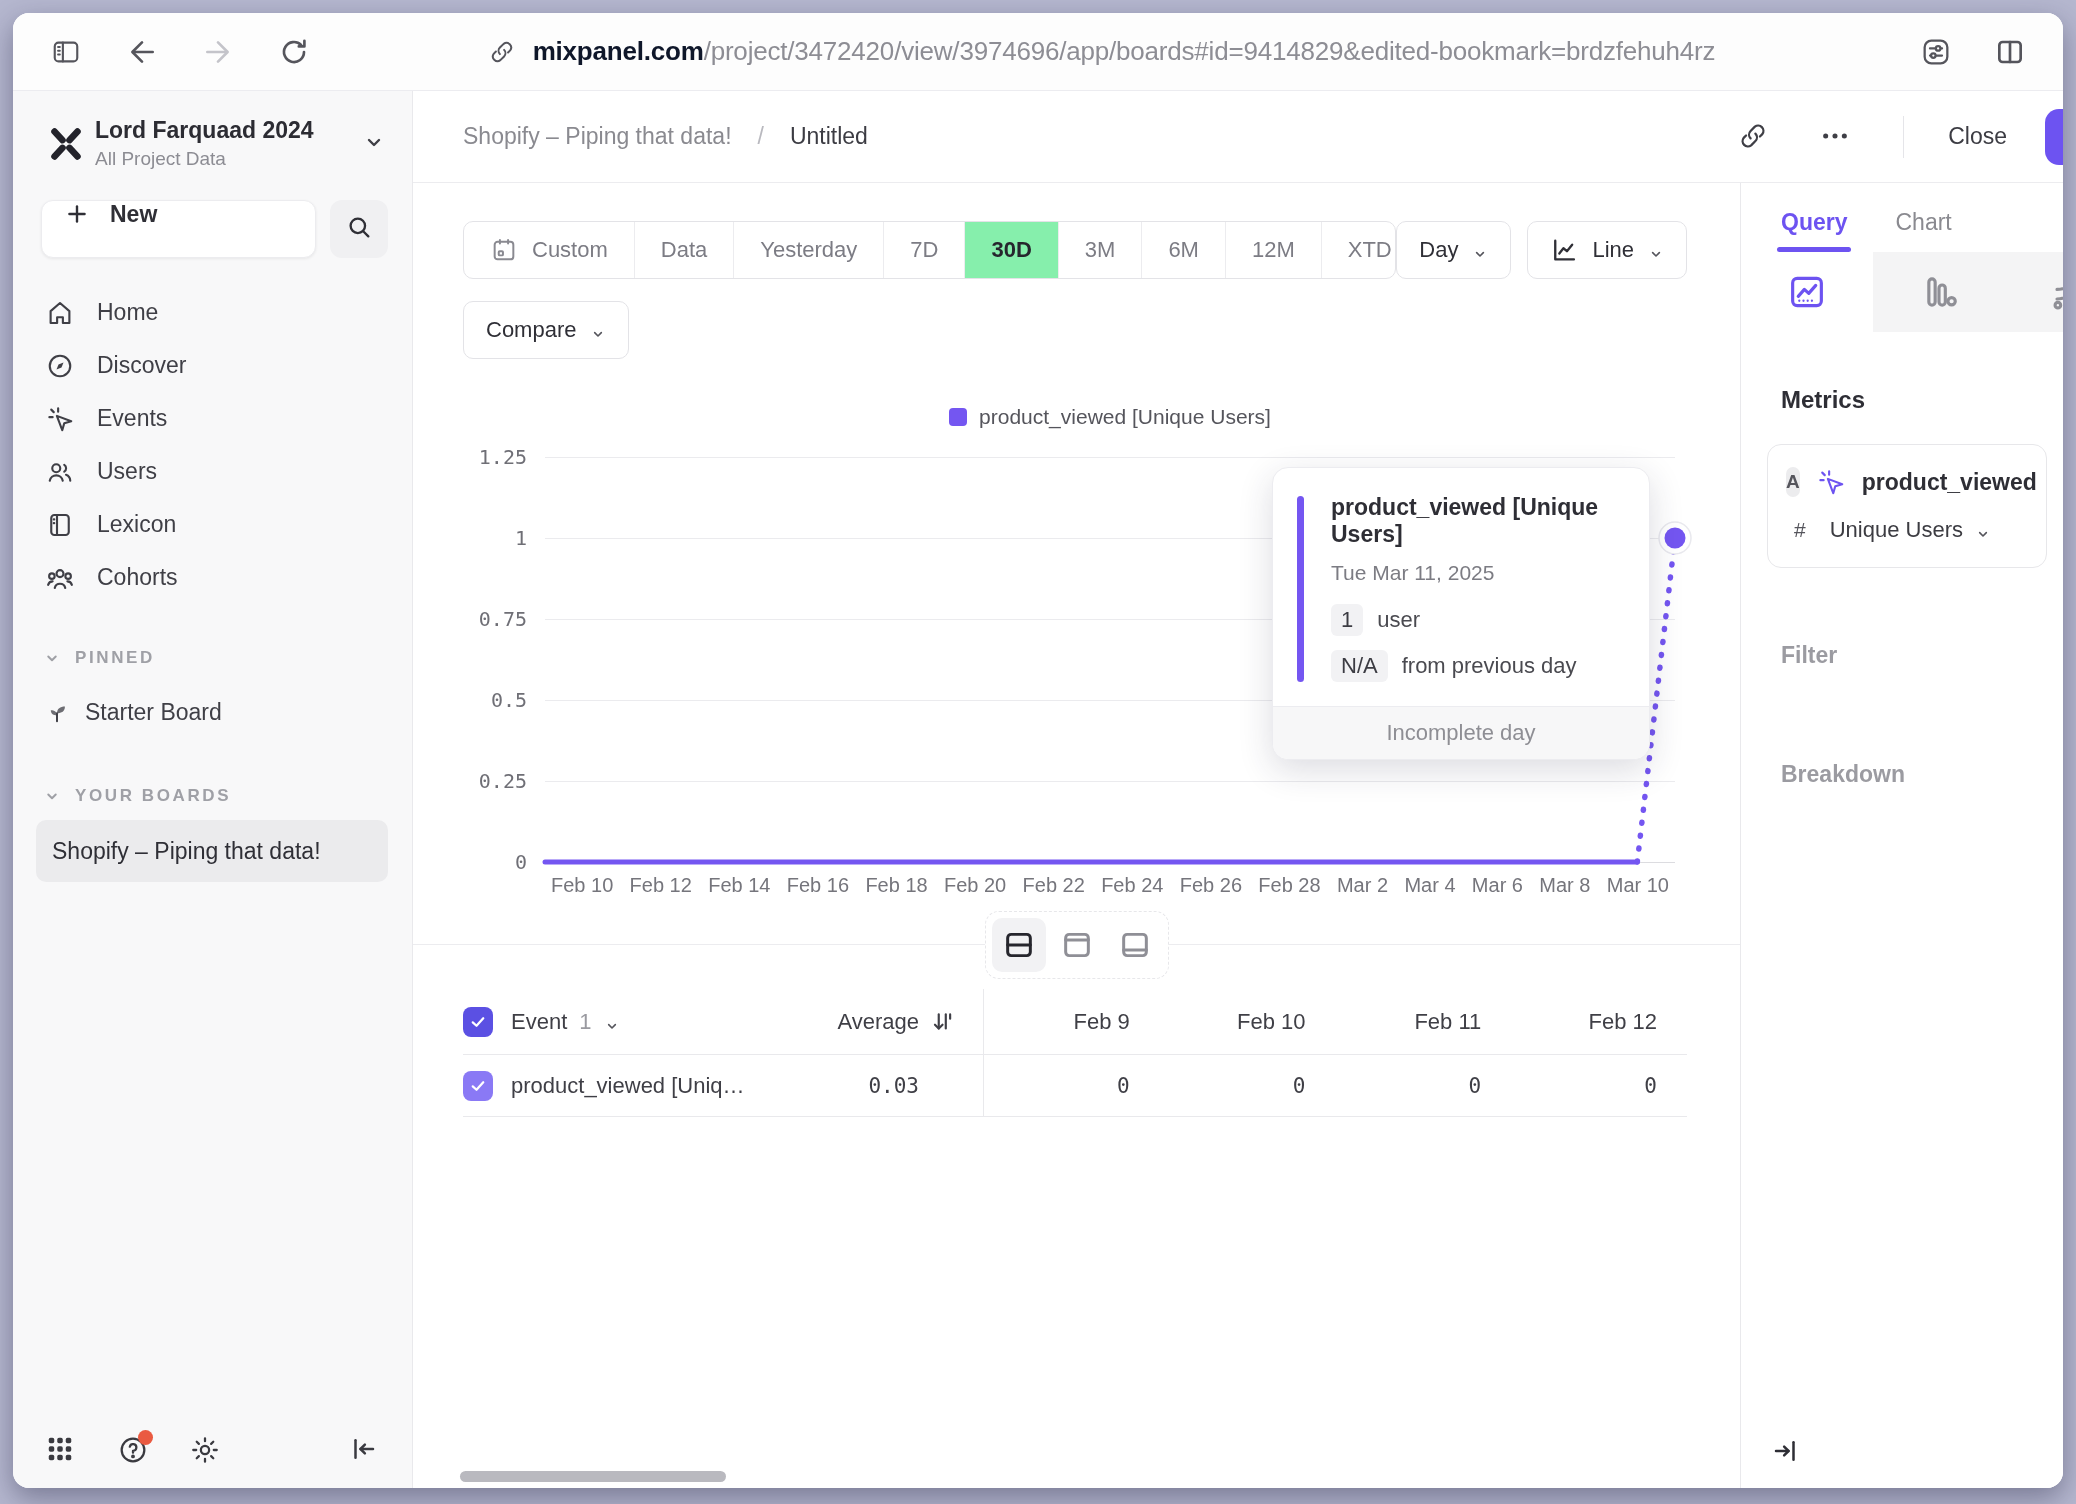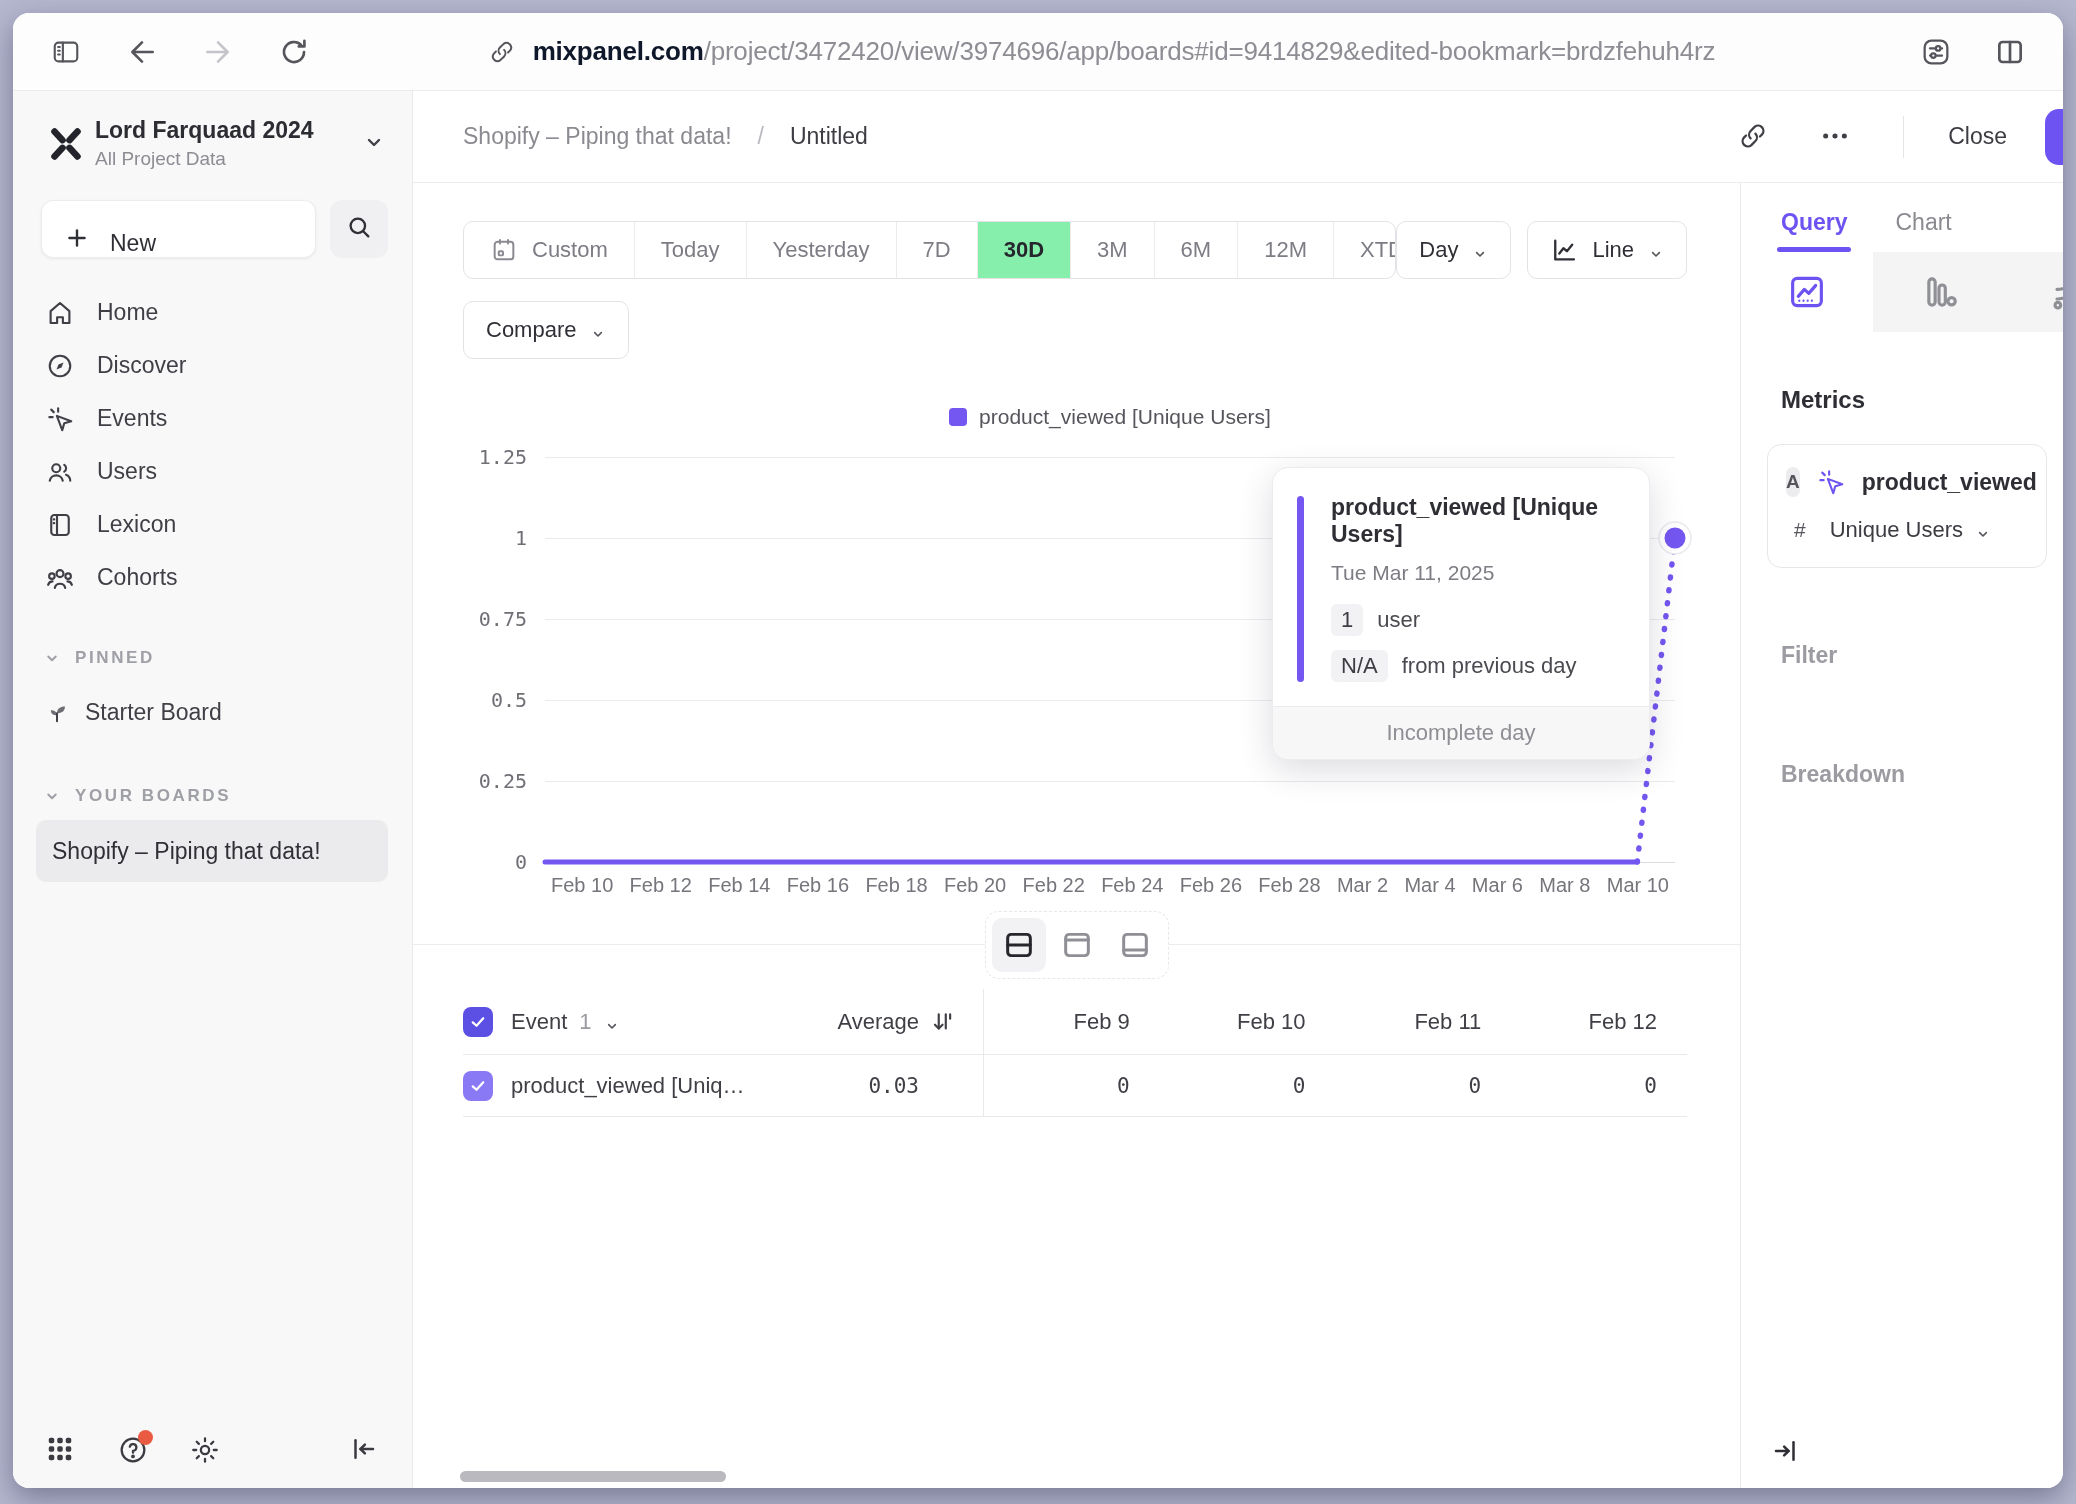--- a/index.html
+++ b/index.html
@@ -44,22 +44,22 @@
   .proj { display:flex; align-items:center; padding:0 26px 0 30px; }
   .proj-logo { width:46px; height:46px; color:#23232b; }
   .proj-txt { margin-left:6px; }
   .proj-name { font-size:23px; font-weight:700; color:#2c2c33; }
   .proj-scope { font-size:19px; color:#8c8c93; margin-top:4px; }
   .proj-chev { margin-left:auto; color:#3f3f46; }
 
   .new-row { display:flex; gap:14px; margin:30px 24px 8px 28px; }
   .new-btn {
     flex:1; height:58px; background:#fff; border:1px solid #ececef; border-radius:12px;
-    box-shadow:0 1px 3px rgba(0,0,0,.07); display:flex; align-items:flex-end;
-    padding-left:22px; gap:20px; font-size:23px; font-weight:400; color:#2f2f36; cursor:pointer;
+    box-shadow:0 1px 3px rgba(0,0,0,.07); display:flex; align-items:flex-start;
+    padding-left:22px; gap:20px; font-size:23px; font-weight:700; color:#2f2f36; cursor:pointer;
   }
   .search-btn {
     width:58px; height:58px; border-radius:12px; background:#f0f0f2;
     display:flex; align-items:center; justify-content:center; color:#2f2f36; cursor:pointer;
   }
   .nav { margin-top:28px; }
   .nav-item { display:flex; align-items:center; gap:22px; height:53px; padding-left:32px;
     font-size:23px; font-weight:500; color:#3f3f46; cursor:pointer; }
   .nav-item .ic { width:30px; height:30px; display:flex; }
 
@@ -466,21 +466,21 @@
               <div class="rg-cell">
                 <span class="ic"><svg class="st" viewBox="0 0 24 24">
                       <rect x="4" y="5" width="16" height="15" rx="2.5"></rect>
                       <line x1="8.5" y1="3.5" x2="8.5" y2="6.5"></line>
                       <line x1="15.5" y1="3.5" x2="15.5" y2="6.5"></line>
                       <rect x="7.5" y="13" width="3.6" height="3.6" rx="0.8"></rect>
                     </svg></span>
                 <span>Custom</span>
               </div>
               <div class="rg-cell">
-                  <span>Today</span>
+                  <span>Data</span>
                 </div>
               <div class="rg-cell">
                   <span>Yesterday</span>
                 </div>
               <div class="rg-cell">
                   <span>7D</span>
                 </div>
               <div class="rg-cell active">
                   <span>30D</span>
                 </div>

